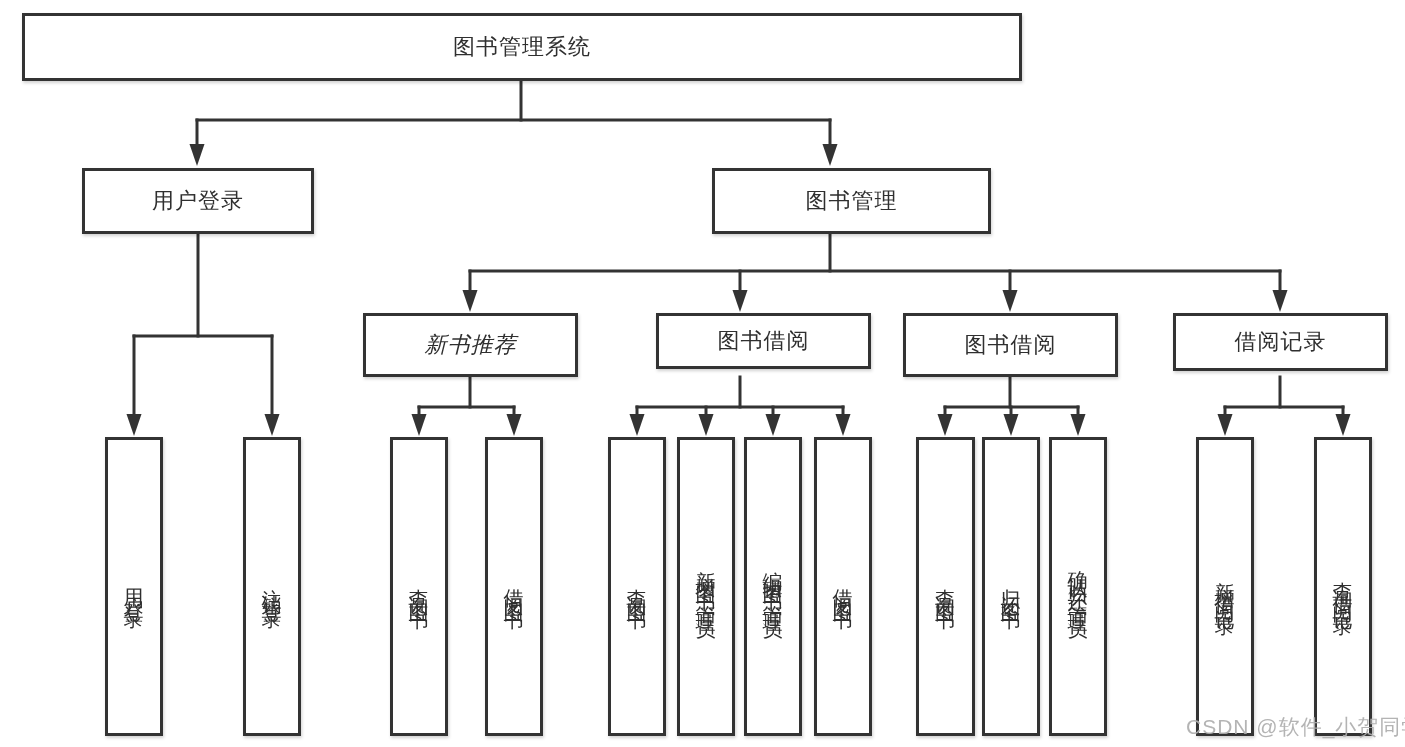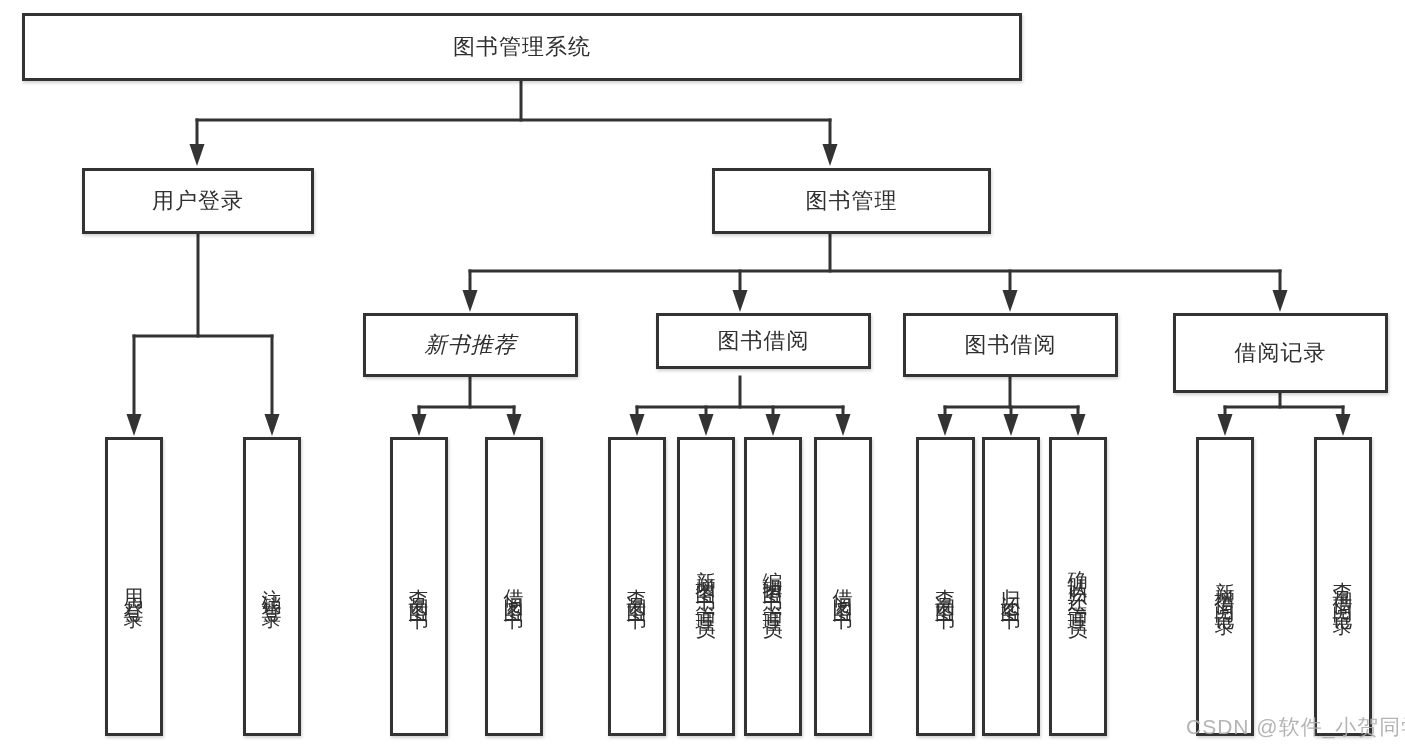--- a/index.html
+++ b/index.html
@@ -142,21 +142,21 @@
 
   <div class="node h" style="left:363px; top:313px; width:215px; height:64px;font-style:italic;">
     <span>新书推荐</span>
   </div>
   <div class="node h" style="left:656px; top:313px; width:215px; height:56px;">
     <span>图书借阅</span>
   </div>
   <div class="node h" style="left:903px; top:313px; width:215px; height:64px;">
     <span>图书借阅</span>
   </div>
-  <div class="node h" style="left:1173px; top:313px; width:215px; height:80px;">
+  <div class="node h" style="left:1173px; top:313px; width:215px; height:58px;">
     <span>借阅记录</span>
   </div>
 
   <div class="node leaf" style="left:105px; top:437px; width:58px; height:299px;">
     <span>用户登录</span>
   </div>
   <div class="node leaf" style="left:243px; top:437px; width:58px; height:299px;">
     <span>注销登录</span>
   </div>
   <div class="node leaf" style="left:390px; top:437px; width:58px; height:299px;">

